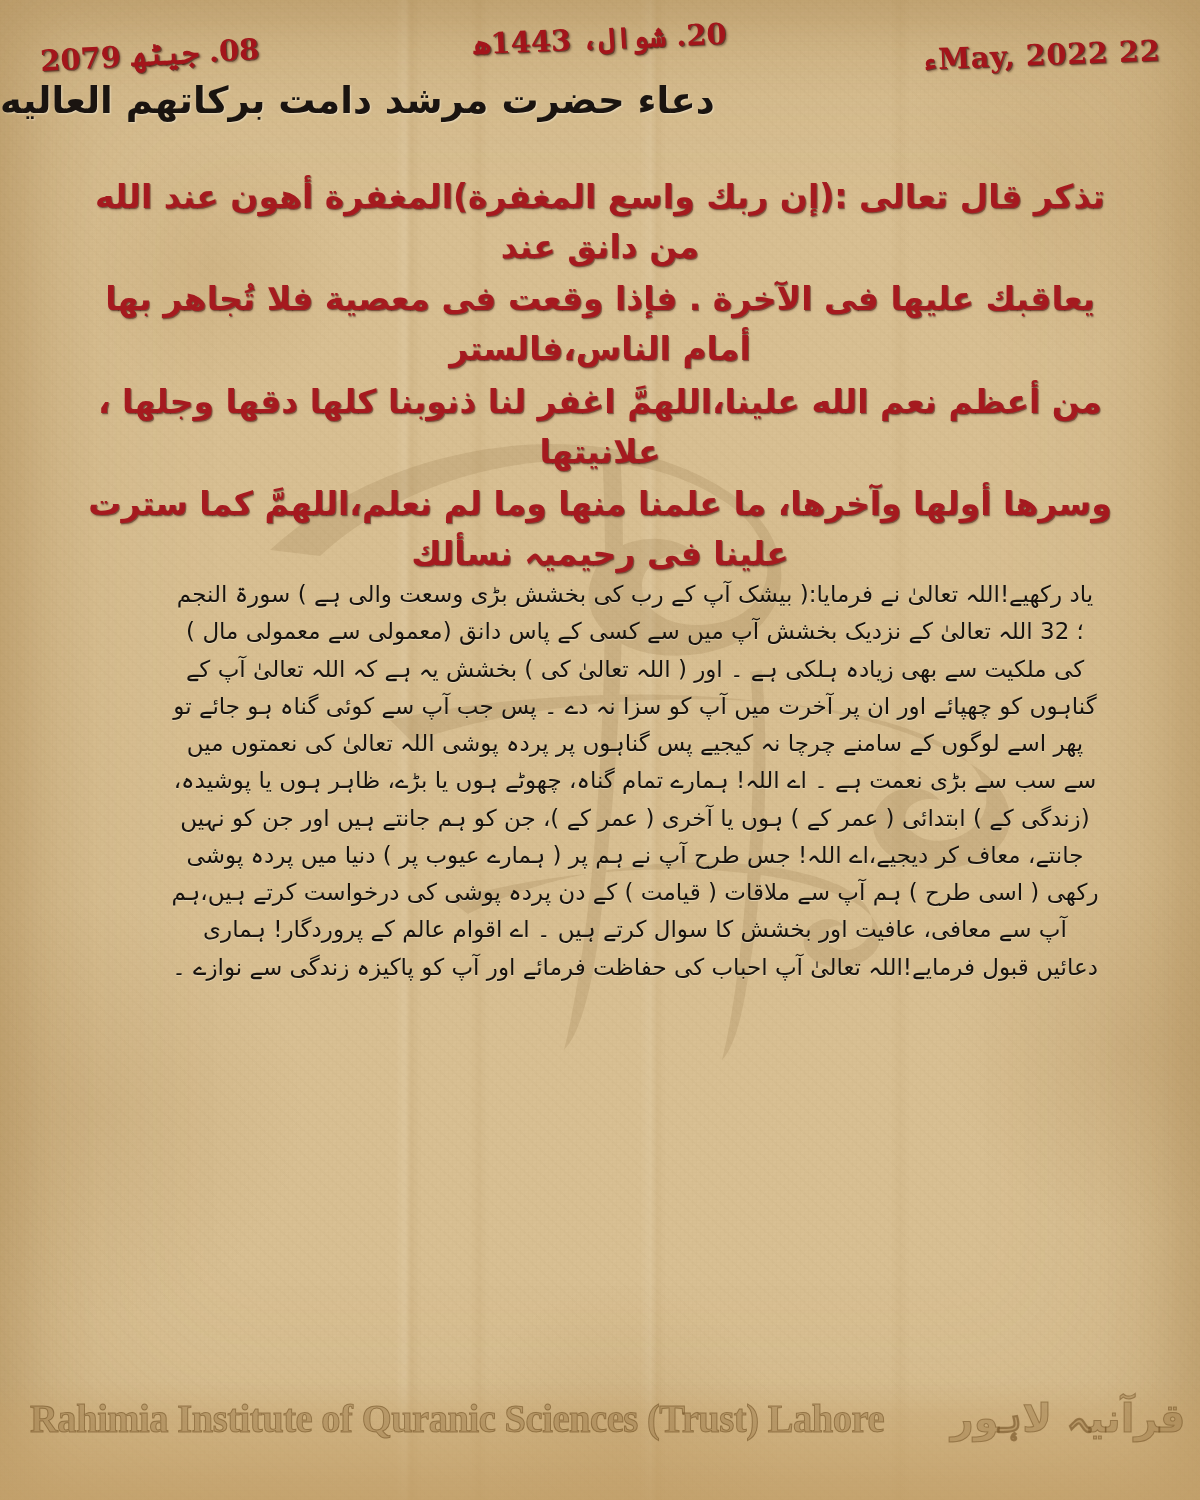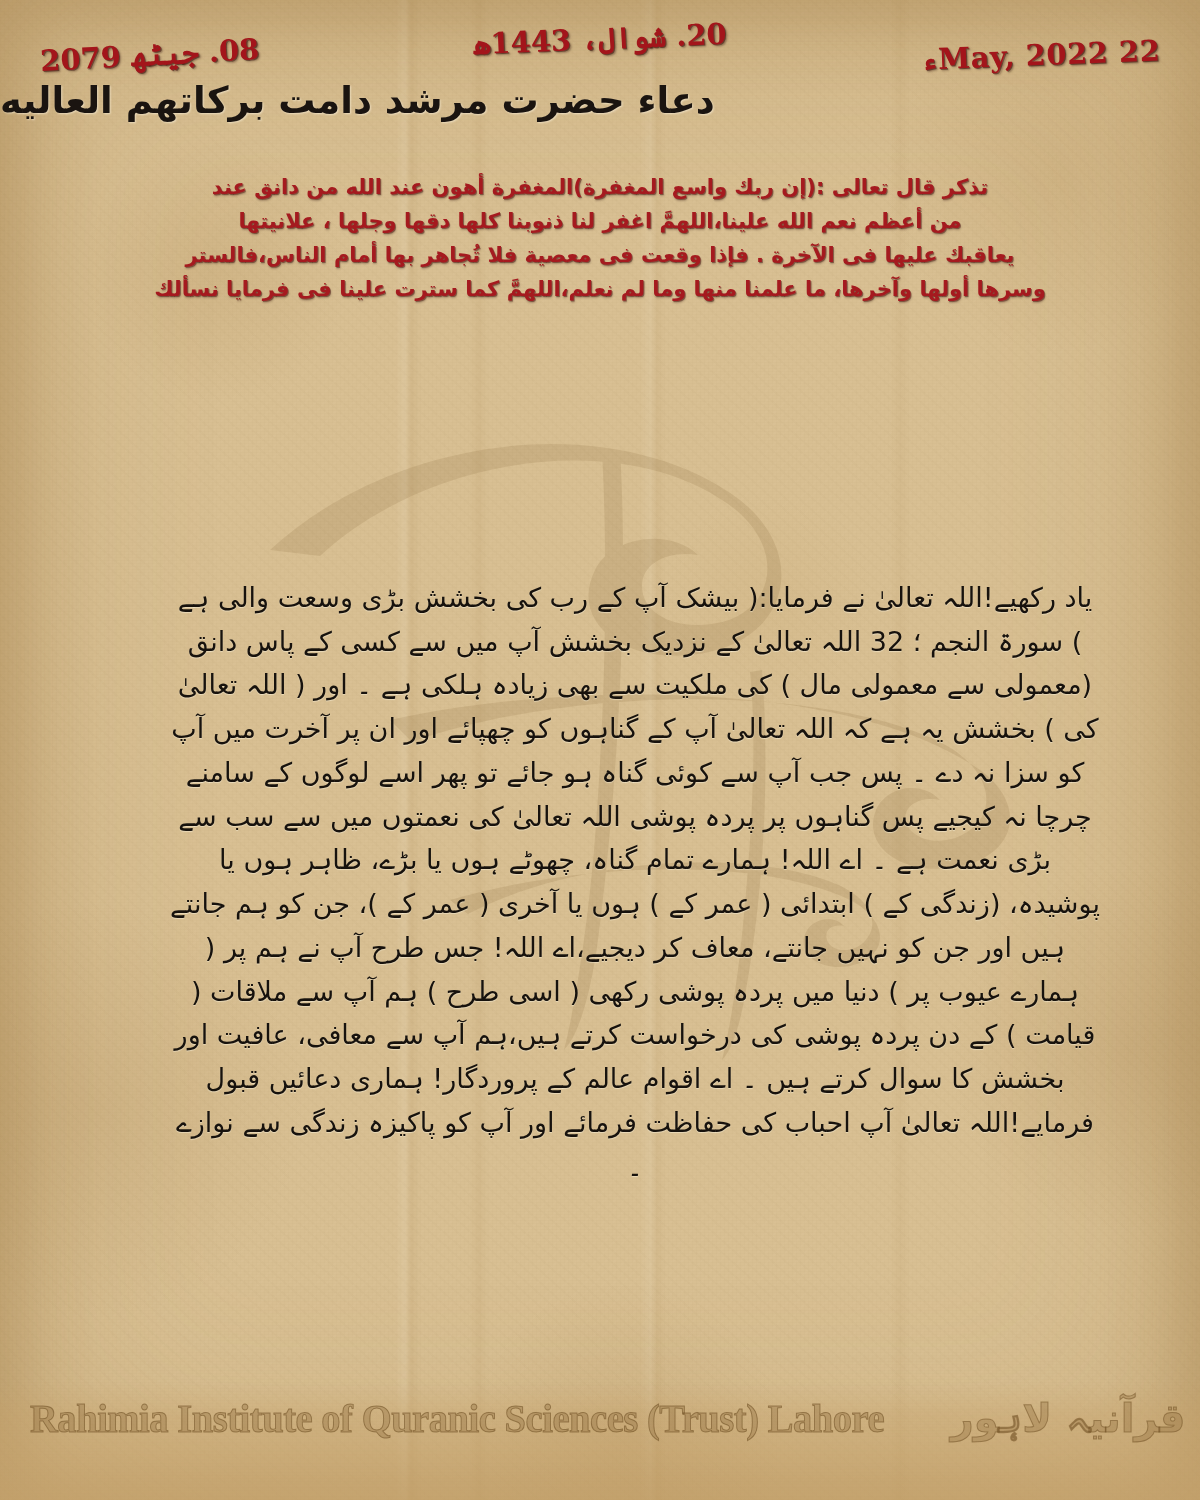--- a/index.html
+++ b/index.html
@@ -146,41 +146,41 @@
     position: absolute;
     top: 172px;
     left: 88px;
     right: 88px;
     z-index: 5;
     direction: rtl;
     text-align: center;
     color: #a51a1f;
     font-family: "DejaVu Sans", "Liberation Sans", sans-serif;
     font-weight: 700;
-    font-size: 21px;
+    font-size: 33px;
     line-height: 1.52;
     letter-spacing: 0px;
     text-shadow:
       1px 1px 0 rgba(70,16,12,.45),
       1px 2px 2px rgba(40,10,6,.28);
   }
   .arabic-block p { margin: 0 0 2px 0; }
 
   
   .urdu-body {
     position: absolute;
     top: 576px;
     left: 170px;
     right: 100px;
     z-index: 5;
     direction: rtl;
     text-align: center;
     color: #17120d;
     font-family: "DejaVu Sans", "Liberation Sans", sans-serif;
-    font-size: 27px;
+    font-size: 23px;
     line-height: 1.62;
     text-shadow: 0 1px 1px rgba(255,250,232,.45);
   }
   .urdu-body p { margin: 0; }
 
   
   .footer {
     position: absolute;
     left: 0;
     right: 0;
@@ -250,23 +250,23 @@
   <div class="datebar">
     <div class="date left">08. جیٹھ 2079</div>
     <div class="date center">20. شوال، 1443ھ</div>
     <div class="date right">22 May, 2022ء</div>
   </div>
 
   <div class="title">دعاء حضرت مرشد دامت بركاتهم العاليه</div>
 
   <div class="arabic-block">
     <p>تذكر قال تعالى :(إن ربك واسع المغفرة)المغفرة أهون عند الله من دانق عند</p>
+    <p>يعاقبك عليها فى الآخرة . فإذا وقعت فى معصية فلا تُجاهر بها أمام الناس،فالستر</p>
     <p>من أعظم نعم الله علينا،اللهمَّ اغفر لنا ذنوبنا كلها دقها وجلها ، علانيتها</p>
-    <p>يعاقبك عليها فى الآخرة . فإذا وقعت فى معصية فلا تُجاهر بها أمام الناس،فالستر</p>
-    <p>وسرها أولها وآخرها، ما علمنا منها وما لم نعلم،اللهمَّ كما سترت علينا فى فرمایا نسألك</p>
+    <p>وسرها أولها وآخرها، ما علمنا منها وما لم نعلم،اللهمَّ كما سترت علينا فى رحیمیہ نسألك</p>
   </div>
 
   <div class="urdu-body">
     <p>یاد رکھیے!اللہ تعالیٰ نے فرمایا:( بیشک آپ کے رب کی بخشش بڑی وسعت والی ہے ) سورۃ النجم ؛ 32 اللہ تعالیٰ کے نزدیک بخشش آپ میں سے کسی کے پاس دانق (معمولی سے معمولی مال ) کی ملکیت سے بھی زیادہ ہلکی ہے ۔ اور ( اللہ تعالیٰ کی ) بخشش یہ ہے کہ اللہ تعالیٰ آپ کے گناہوں کو چھپائے اور ان پر آخرت میں آپ کو سزا نہ دے ۔ پس جب آپ سے کوئی گناہ ہو جائے تو پھر اسے لوگوں کے سامنے چرچا نہ کیجیے پس گناہوں پر پردہ پوشی اللہ تعالیٰ کی نعمتوں میں سے سب سے بڑی نعمت ہے ۔ اے اللہ! ہمارے تمام گناہ، چھوٹے ہوں یا بڑے، ظاہر ہوں یا پوشیدہ، (زندگی کے ) ابتدائی ( عمر کے ) ہوں یا آخری ( عمر کے )، جن کو ہم جانتے ہیں اور جن کو نہیں جانتے، معاف کر دیجیے،اے اللہ! جس طرح آپ نے ہم پر ( ہمارے عیوب پر ) دنیا میں پردہ پوشی رکھی ( اسی طرح ) ہم آپ سے ملاقات ( قیامت ) کے دن پردہ پوشی کی درخواست کرتے ہیں،ہم آپ سے معافی، عافیت اور بخشش کا سوال کرتے ہیں ۔ اے اقوام عالم کے پروردگار! ہماری دعائیں قبول فرمایے!اللہ تعالیٰ آپ احباب کی حفاظت فرمائے اور آپ کو پاکیزہ زندگی سے نوازے ۔</p>
   </div>
 
   <div class="footer">
     <div class="footer-inner">
       <div class="footer-name">Rahimia Institute of Quranic Sciences (Trust) Lahore</div>
       <div class="footer-logo">ادارہ رحیمیہ علوم قرآنیہ لاہور</div>

